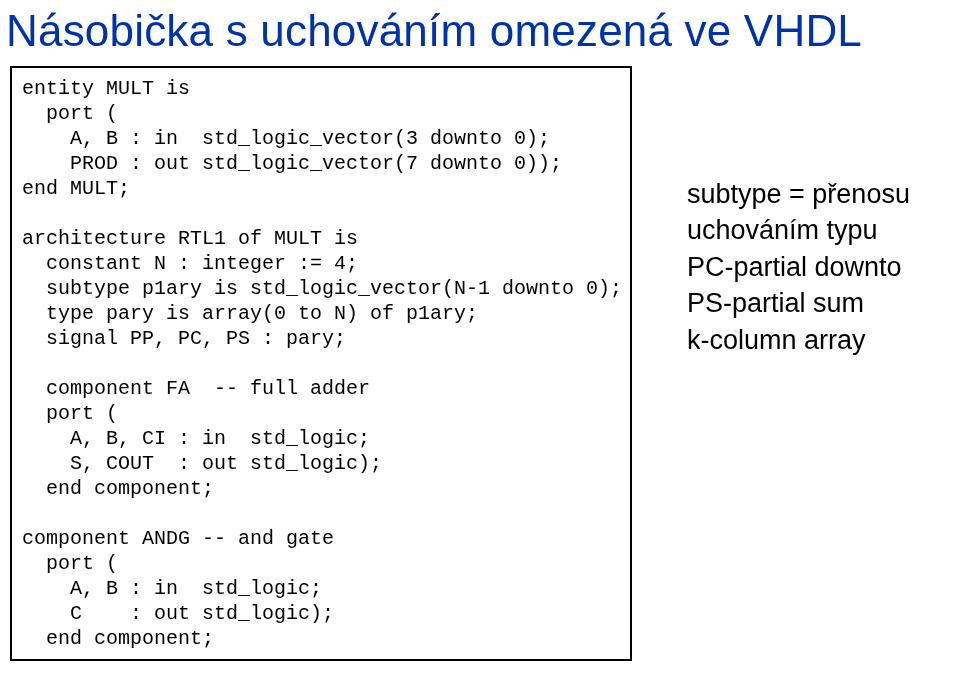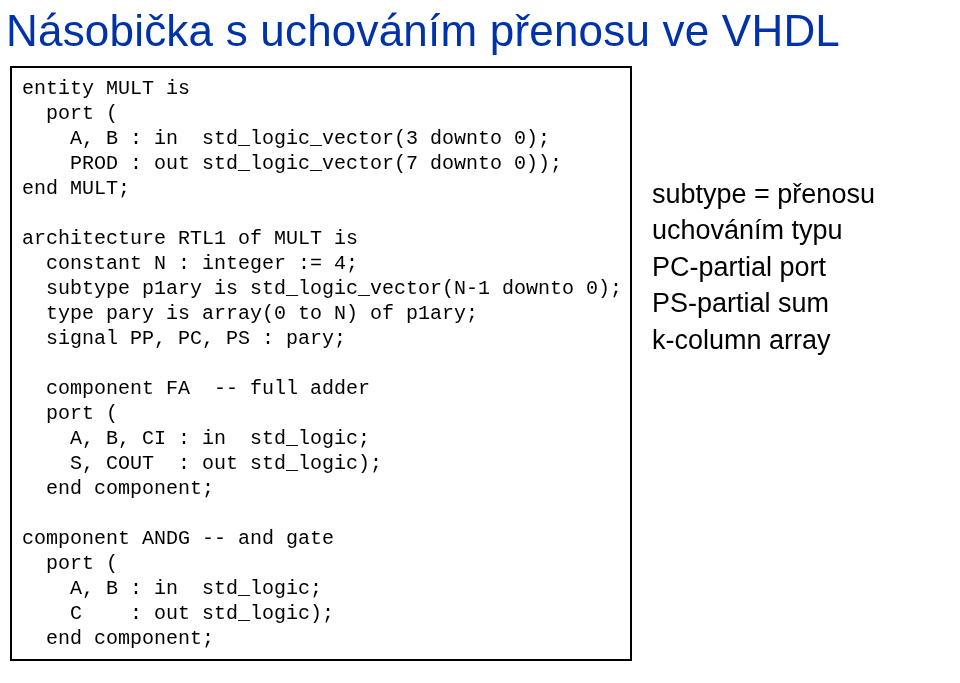--- a/index.html
+++ b/index.html
@@ -15,20 +15,21 @@
     font-size: 44px;
     color: #0033aa;
     padding: 6px 0 0 6px;
     font-weight: normal;
     letter-spacing: 0.2px;
   }
   .content {
     display: flex;
     align-items: flex-start;
     padding: 10px 10px 17px 10px;
+    gap: 35px;
   }
   .code-box {
     border: 2px solid #000;
     padding: 8px 18px 8px 10px;
     width: 590px;
     font-family: "Courier New", Courier, monospace;
     font-size: 20px;
     line-height: 1.25;
     color: #000;
     white-space: pre;
@@ -36,21 +37,21 @@
   .annotations {
     padding: 110px 0 0 20px;
     font-size: 27px;
     line-height: 1.35;
     color: #000;
   }
 </style>
 </head>
 <body>
 
-<div class="title">Násobička s uchováním přenosu ve VHDL</div>
+<div class="title">Násobička s uchováním omezená ve VHDL</div>
 
 <div class="content">
   <div class="code-box">entity MULT is
   port (
     A, B : in  std_logic_vector(3 downto 0);
     PROD : out std_logic_vector(7 downto 0));
 end MULT;
 
 architecture RTL1 of MULT is
   constant N : integer := 4;
@@ -65,17 +66,17 @@
   end component;
 
 component ANDG -- and gate
   port (
     A, B : in  std_logic;
     C    : out std_logic);
   end component;</div>
   <div class="annotations">
     <div>subtype = přenosu</div>
     <div>uchováním typu</div>
-    <div>PC-partial port</div>
+    <div>PC-partial downto</div>
     <div>PS-partial sum</div>
     <div>k-column array</div>
   </div>
 </div>
 
 </body></html>

